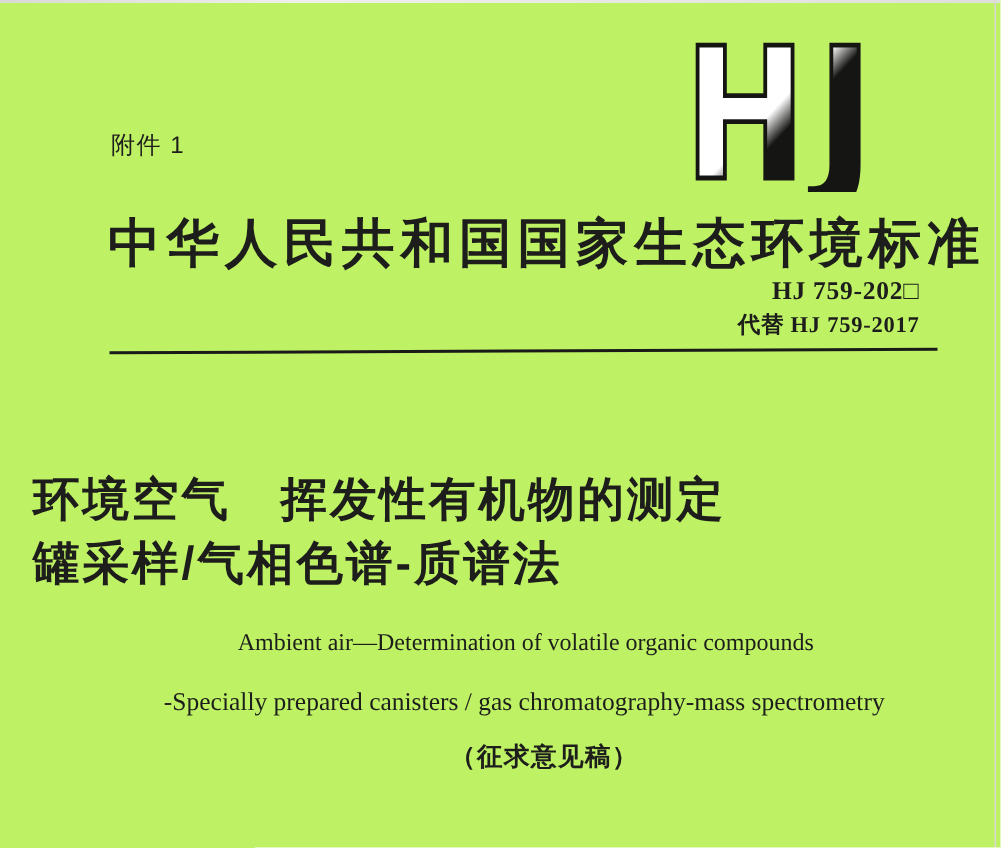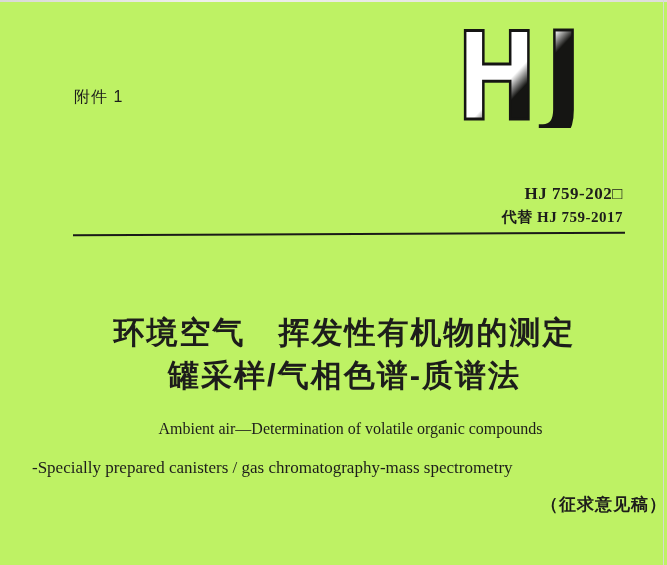--- a/index.html
+++ b/index.html
@@ -40,66 +40,66 @@
     position: absolute;
     left: 72px; top: 139px;
     font-family: "Liberation Serif", serif;
     font-weight: bold;
     font-size: 35px;
     letter-spacing: 4px;
     white-space: nowrap;
   }
   .std-block {
     position: absolute;
-    right: 44px; top: 184px;
+    right: 54px; top: 184px;
     text-align: right;
     font-family: "Liberation Serif", serif;
     font-weight: bold;
     line-height: 1.2;
   }
   .std-number { font-size: 17px; letter-spacing: 0.5px; }
   .replaces-note { font-size: 15px; margin-top: 4px; letter-spacing: 0.5px; }
   .rule {
     position: absolute;
     left: 73px; top: 233px;
     width: 552px; height: 2px;
     background: #1a1a18;
     transform: rotate(-0.25deg);
   }
   .cn-title {
     position: absolute;
     left: 0; right: 0; top: 311px;
     padding-left: 22px;
-    text-align: center;
+    text-align: left;
     font-weight: bold;
     font-size: 31px;
     line-height: 43px;
     letter-spacing: 2px;
   }
   .en-title-1 {
     position: absolute;
     left: 0; right: 0; top: 420px;
     padding-left: 34px;
     text-align: center;
     font-family: "Liberation Serif", serif;
     font-size: 16px;
   }
   .en-title-2 {
     position: absolute;
     left: 0; right: 0; top: 458px;
     padding-left: 32px;
-    text-align: left;
+    text-align: center;
     font-family: "Liberation Serif", serif;
     font-size: 17px;
   }
   .draft-note {
     position: absolute;
     left: 0; right: 0; top: 493px;
     padding-left: 18px;
-    text-align: right;
+    text-align: center;
     font-weight: bold;
     font-size: 17px;
     letter-spacing: 1px;
     margin-left: 41px;
   }
 </style>
 </head>
 <body>
 
 <div class="page">
@@ -112,20 +112,21 @@
   <svg class="logo" viewBox="0 0 160 104" xmlns="http://www.w3.org/2000/svg">
     <defs>
       <linearGradient id="bevel" x1="0" y1="0" x2="1" y2="1">
         <stop offset="0.46" stop-color="#ffffff"></stop>
         <stop offset="0.54" stop-color="#151513"></stop>
       </linearGradient>
     </defs>
     <text x="8" y="74" font-family="'DejaVu Sans', sans-serif" font-weight="bold" font-size="95" letter-spacing="8" fill="url(#bevel)" stroke="#151513" stroke-width="2.5" transform="scale(1.02,1.28)">HJ</text>
   </svg>
 
+  <div class="org-heading">中华人民共和国国家生态环境标准</div>
 
   <div class="std-block">
     <div class="std-number">HJ 759-202□</div>
     <div class="replaces-note">代替 HJ 759-2017</div>
   </div>
 
   <div class="rule"></div>
 
   <div class="cn-title">
     <div>环境空气　挥发性有机物的测定</div>

